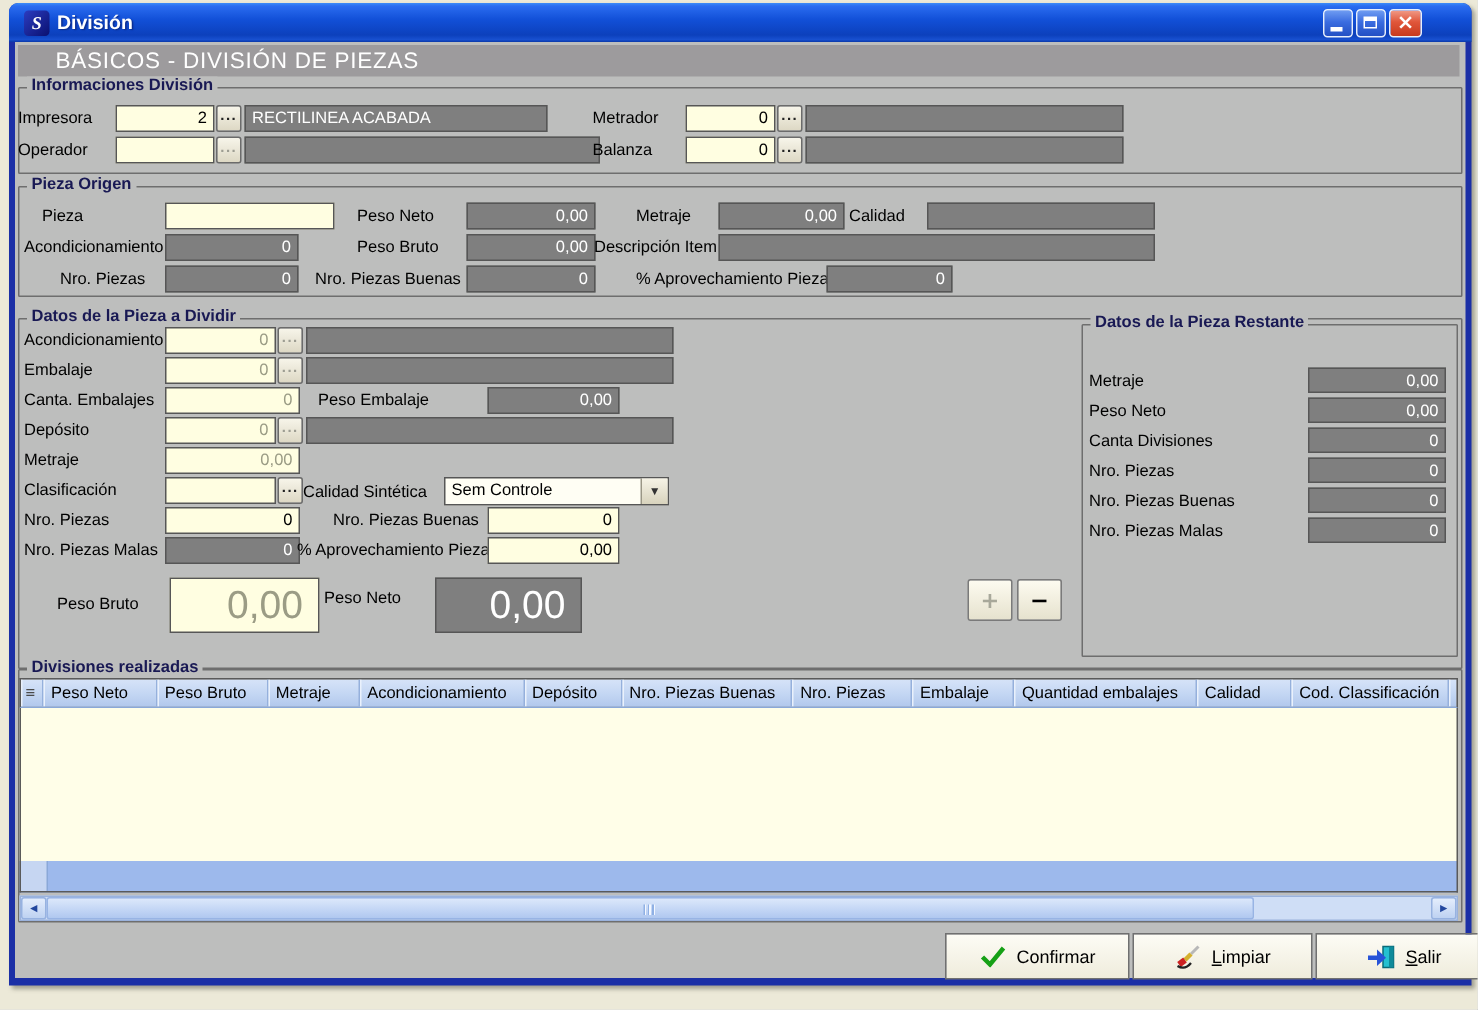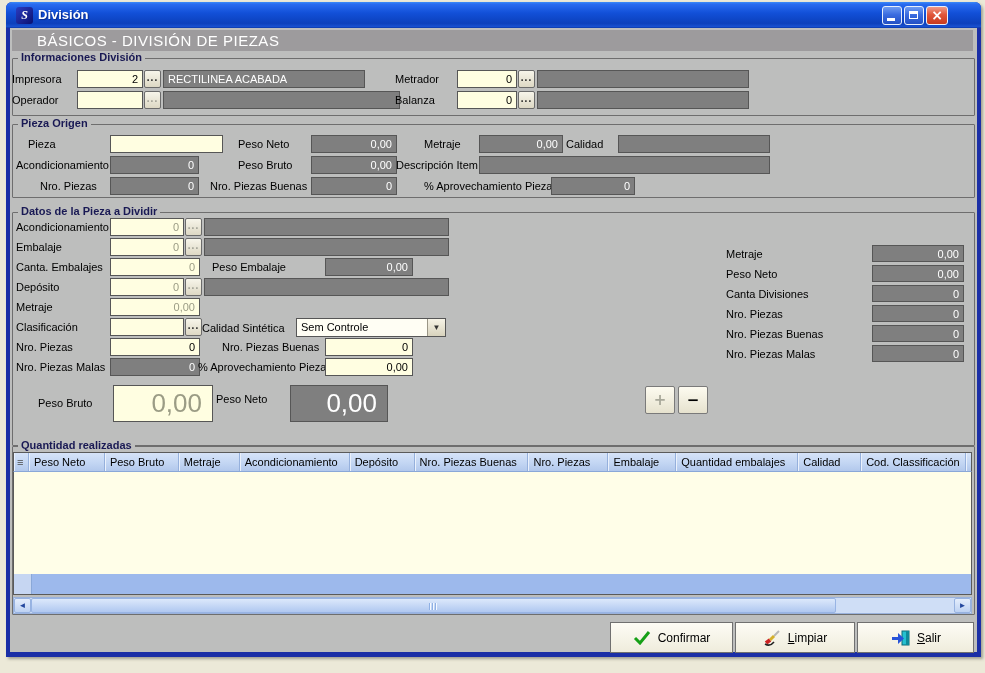--- a/index.html
+++ b/index.html
@@ -79,21 +79,21 @@
             background:linear-gradient(180deg,#e4edfc,#bed2f2); color:#23479e; font-size:8px; line-height:13px; text-align:center; flex:none; }
   .sb-thumb { width:805px; height:15px; box-sizing:border-box; border:1px solid #98b4e4; border-radius:2px;
               background:linear-gradient(180deg,#dce8fb,#b0c8f0); flex:none; position:relative; }
   .sb-grip { position:absolute; left:50%; top:4px; width:9px; height:7px; margin-left:-5px;
              background:repeating-linear-gradient(90deg,#8fb0e4 0 1px,#f4f8ff 1px 2px,transparent 2px 3px); }
   .sb-fill { flex:1; }
 
   
   .fbtn { position:absolute; top:622px; height:31px; box-sizing:border-box; border:1px solid #707070;
           background:linear-gradient(180deg,#fdfcf5,var(--button-face,#efecdc)); display:flex; align-items:center;
-          justify-content:center; gap:7px; font-size:12px; color:#000; }
+          justify-content:center; gap:7px; font-size:12px; color:#000;margin-left:20px; }
   .u { text-decoration:underline; }
   .ficon { flex:none; display:block; }
 </style>
 </head>
 <body>
 
 <div class="screen">
 
   <div class="window">
     <div class="titlebar">
@@ -209,35 +209,38 @@
   <div class="fld edit num" style="left:325px;top:358px;width:88px">0,00</div>
 
   <span class="lbl" style="left:38px;top:394px;width:72px">Peso Bruto</span>
   <div class="bigfld edit dim" style="left:113px;top:385px;width:100px">0,00</div>
   <span class="lbl" style="left:216px;top:390px;width:70px">Peso Neto</span>
   <div class="bigfld ro" style="left:290px;top:385px;width:98px">0,00</div>
 
   <div class="sqbtn dim" style="left:645px;top:386px">+</div>
   <div class="sqbtn" style="left:678px;top:386px">−</div>
 
+  <div class="grp" style="left:721px;top:216px;width:249px;height:220px">
+    <span class="grp-title">Datos de la Pieza Restante</span>
+  </div>
   <span class="lbl" style="left:726px;top:245px;width:142px">Metraje</span>
   <div class="fld ro num" style="left:872px;top:245px;width:92px;height:17px">0,00</div>
   <span class="lbl" style="left:726px;top:265px;width:142px">Peso Neto</span>
   <div class="fld ro num" style="left:872px;top:265px;width:92px;height:17px">0,00</div>
   <span class="lbl" style="left:726px;top:285px;width:142px">Canta Divisiones</span>
   <div class="fld ro num" style="left:872px;top:285px;width:92px;height:17px">0</div>
   <span class="lbl" style="left:726px;top:305px;width:142px">Nro. Piezas</span>
   <div class="fld ro num" style="left:872px;top:305px;width:92px;height:17px">0</div>
   <span class="lbl" style="left:726px;top:325px;width:142px">Nro. Piezas Buenas</span>
   <div class="fld ro num" style="left:872px;top:325px;width:92px;height:17px">0</div>
   <span class="lbl" style="left:726px;top:345px;width:142px">Nro. Piezas Malas</span>
   <div class="fld ro num" style="left:872px;top:345px;width:92px;height:17px">0</div>
 
   <div class="grp" style="left:12px;top:446px;width:961px;height:167px">
-    <span class="grp-title">Quantidad realizadas</span>
+    <span class="grp-title">Divisiones realizadas</span>
   </div>
 
   <div class="grid-header">
     <span class="gh-cell" style="width:15px;padding-left:2px;color:#4a4a4a">≡</span>
     <span class="gh-cell" style="width:76px">Peso Neto</span>
     <span class="gh-cell" style="width:74px">Peso Bruto</span>
     <span class="gh-cell" style="width:61px">Metraje</span>
     <span class="gh-cell" style="width:110px">Acondicionamiento</span>
     <span class="gh-cell" style="width:65px">Depósito</span>
     <span class="gh-cell" style="width:114px">Nro. Piezas Buenas</span>

